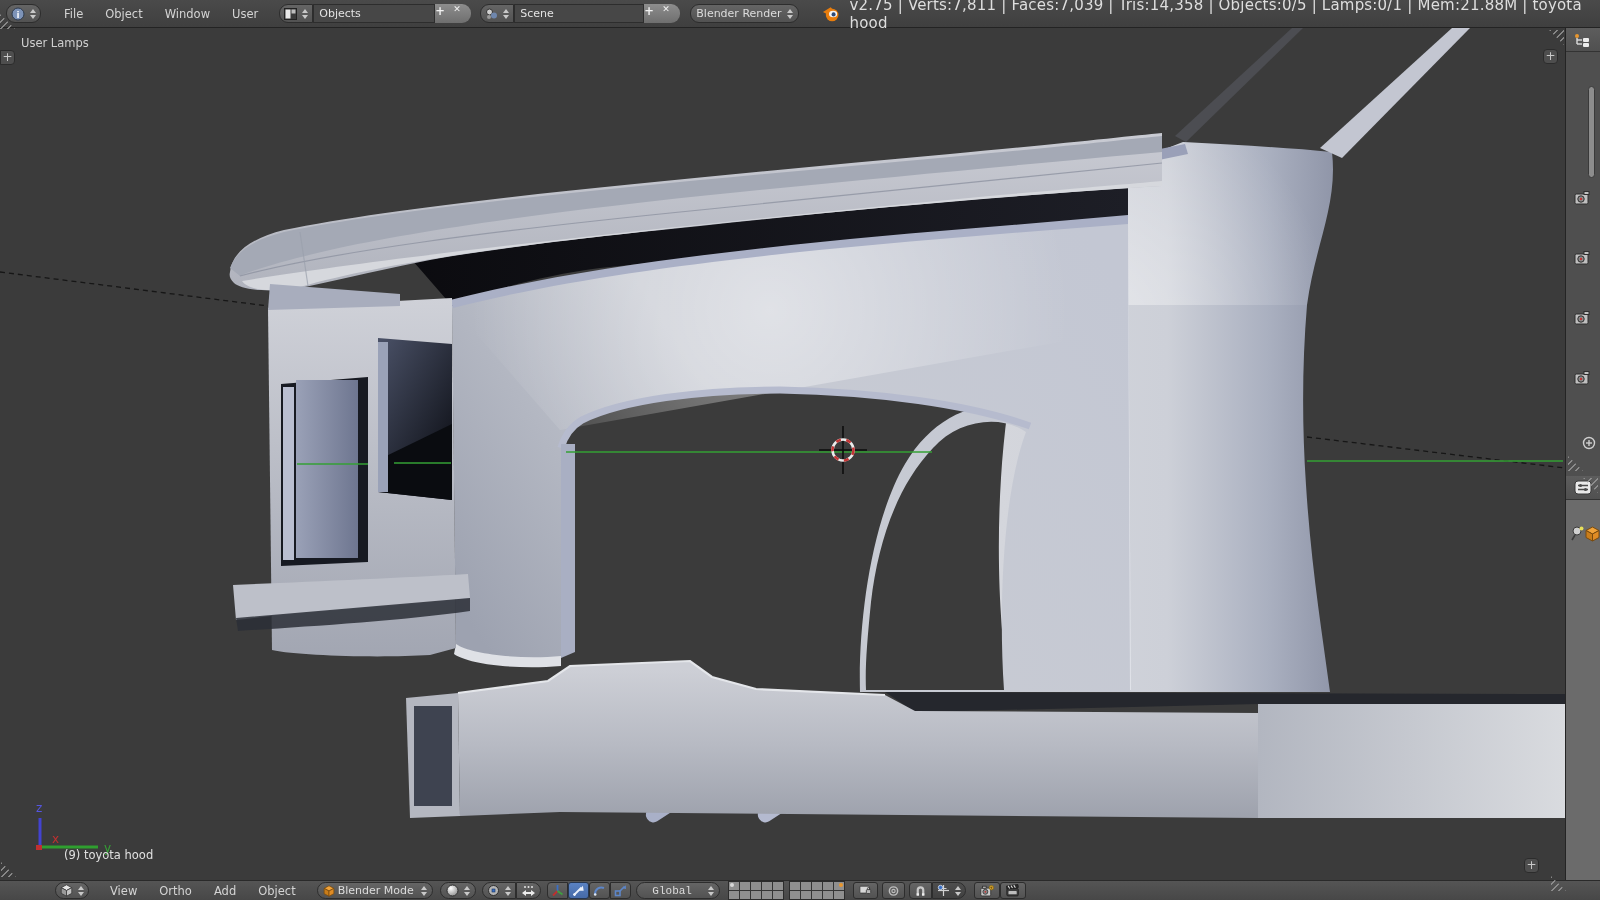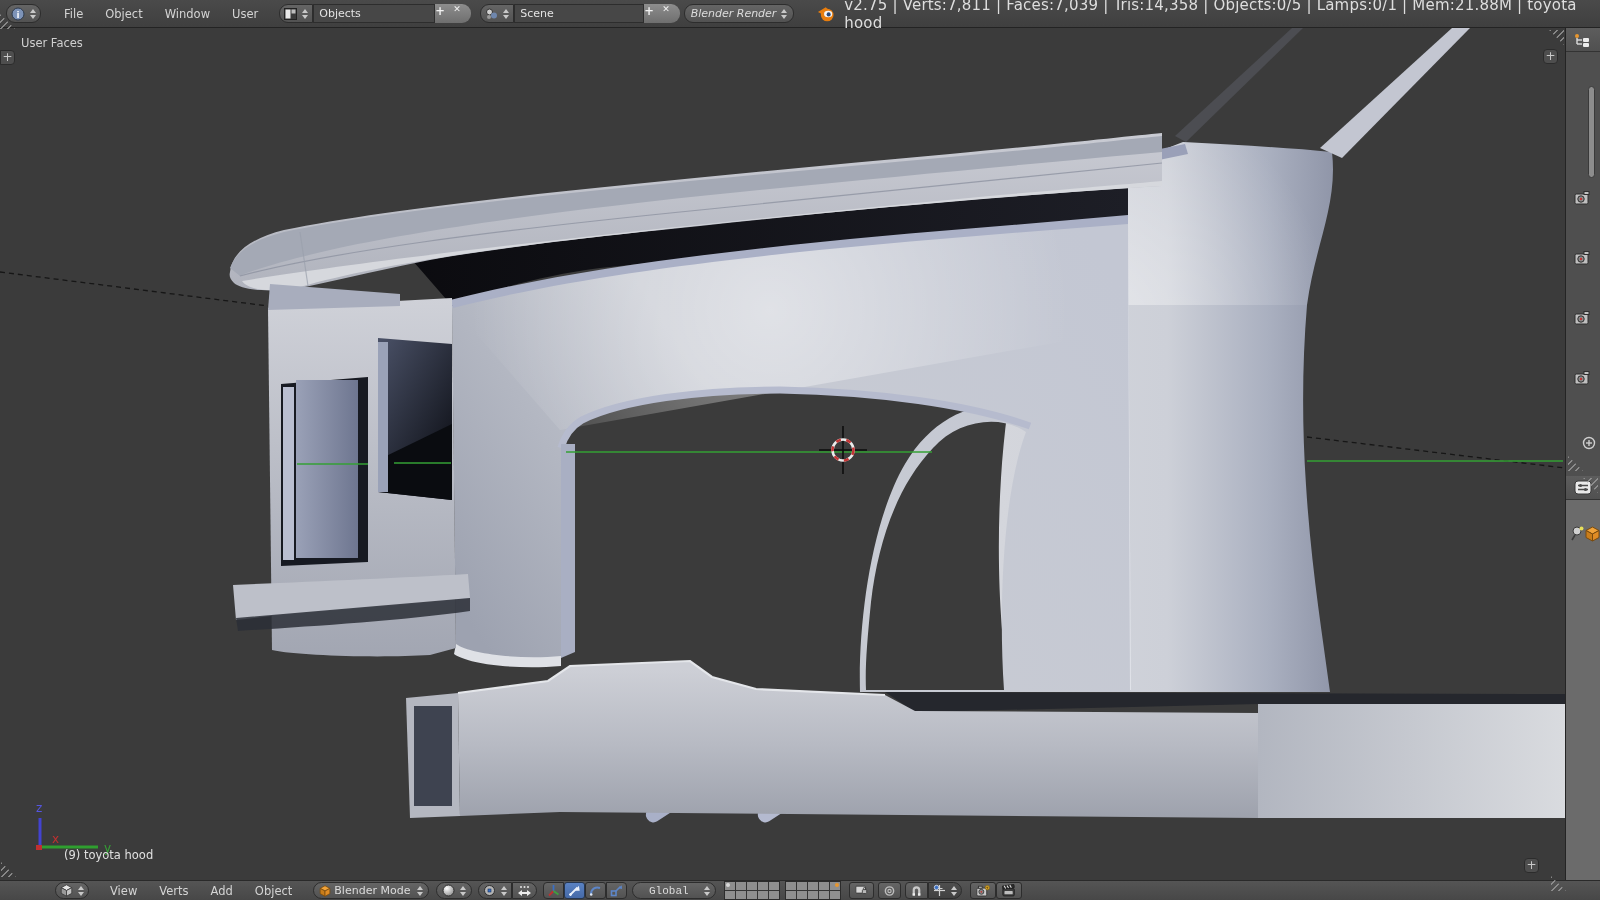--- a/index.html
+++ b/index.html
@@ -114,21 +114,21 @@
         <span class="updown">
             <i class="up"></i>
             <i class="dn"></i>
           </span>
       </div>
       <div class="field" style="width:130px">Scene</div>
       <div class="plusx">+</div>
       <div class="plusx attach-r" style="font-size:9px">✕</div>
     </div>
 
-    <div class="dd" style="margin-left:4px;width:112px;justify-content:center;font-style:italic;">
+    <div class="dd" style="margin-left:10px;width:112px;justify-content:space-between;">
       <span>Blender Render</span>
       <span class="updown">
           <i class="up"></i>
           <i class="dn"></i>
         </span>
     </div>
 
     <svg width="20" height="18" viewBox="0 0 20 18" style="margin-left:22px">
       <path d="M2,7 L10,2 L13,5 L6,9 Z" fill="#e87d0d"></path>
       <circle cx="11.5" cy="10" r="6.5" fill="#e87d0d"></circle>
@@ -272,21 +272,21 @@
           <line x1="40" y1="818" x2="40" y2="847" stroke="#4343d0" stroke-width="3"></line>
           <line x1="40" y1="847" x2="98" y2="847" stroke="#2f9e2f" stroke-width="3"></line>
           <rect x="36" y="845" width="6" height="5" fill="#c03030"></rect>
           <text x="36" y="812" font-size="12" fill="#5555e0">z</text>
           <text x="104" y="852" font-size="12" fill="#35a135">y</text>
           <text x="52" y="843" font-size="12" fill="#c03030">x</text>
         </g>
       </g>
     </svg>
 
-    <div class="vp-label" id="view-ortho">User Faces</div>
+    <div class="vp-label" id="view-ortho">User Lamps</div>
     <div class="vp-label" id="obj-label">(9) toyota hood</div>
 
     <div class="plustab" style="left:0;top:22px;border-radius:0 4px 4px 0;">+</div>
     <div class="plustab" style="left:1543px;top:21px;">+</div>
     <div class="plustab" style="left:1524px;top:830px;">+</div>
 
     <div class="grip tr" style="left:1549px;top:2px;"></div>
     <div class="grip bl" style="left:1px;top:834px;"></div>
   </div>
 
@@ -370,21 +370,21 @@
         <polygon points="1,4.5 7.5,8 7.5,15 1,11.5" fill="#9a9a9a" stroke="#3a3a3a"></polygon>
         <polygon points="14,4.5 7.5,8 7.5,15 14,11.5" fill="#c2c2c2" stroke="#3a3a3a"></polygon>
       </svg>
       <span class="updown">
           <i class="up"></i>
           <i class="dn"></i>
         </span>
     </div>
 
     <span class="menu-label" style="margin-left:10px">View</span>
-    <span class="menu-label">Verts</span>
+    <span class="menu-label">Ortho</span>
     <span class="menu-label">Add</span>
     <span class="menu-label">Object</span>
 
     <div class="dd" style="margin-left:10px;width:116px;">
       <svg width="12" height="12" viewBox="0 0 15 16">
         <polygon points="7.5,1 14,4.5 7.5,8 1,4.5" fill="#f0a33a" stroke="#7a4b0e"></polygon>
         <polygon points="1,4.5 7.5,8 7.5,15 1,11.5" fill="#c97d1a" stroke="#7a4b0e"></polygon>
         <polygon points="14,4.5 7.5,8 7.5,15 14,11.5" fill="#e08c25" stroke="#7a4b0e"></polygon>
       </svg>
       <span style="flex:1">Blender Mode</span>

